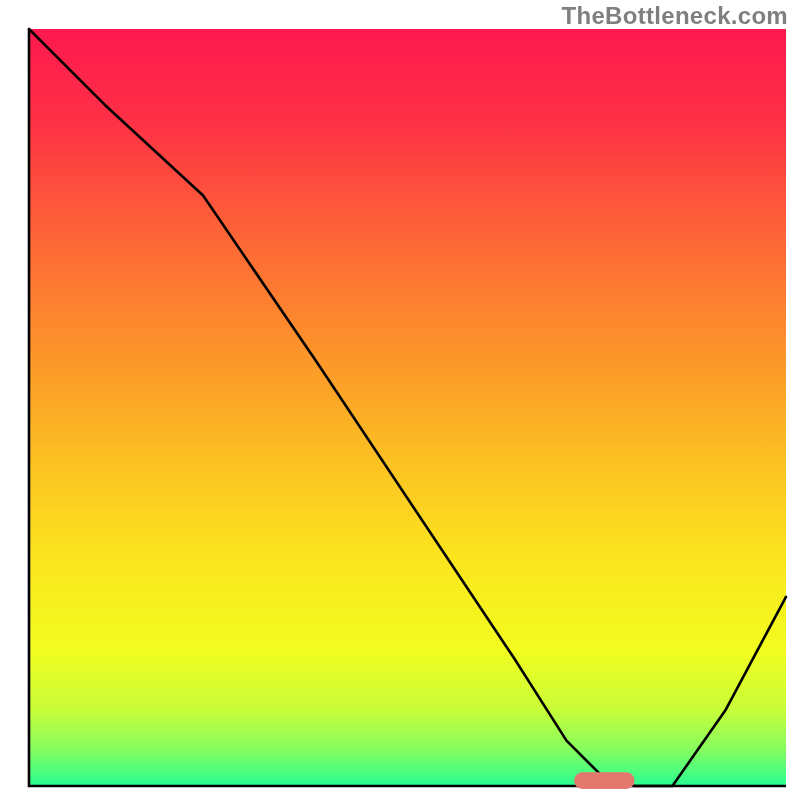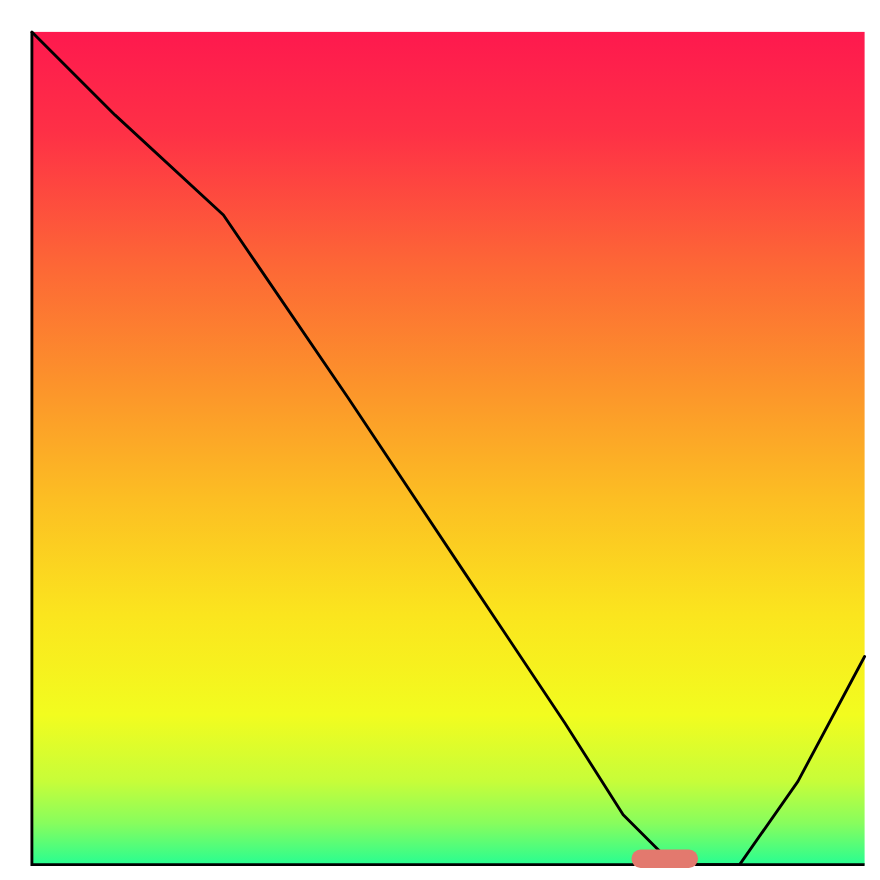--- a/index.html
+++ b/index.html
@@ -72,13 +72,14 @@
 
     <rect id="plot-bg" fill="url(#bgGrad)" x="29" y="29" width="757" height="757"></rect>
 
     <path class="axis" id="axes-path" d="M 29 29 L 29 786 L 786 786"></path>
 
     <path class="curve" id="curve-path" d="M 29.0 29.0 L 104.7 104.7 L 203.1 195.5 L 316.7 362.1 L 422.6 521.0 L 513.5 657.3 L 566.5 740.6 L 604.3 778.4 L 634.6 786.0 L 672.4 786.0 L 725.4 710.3 L 786.0 596.8"></path>
 
     <rect class="marker" id="marker-rect" rx="8.327" ry="8.327" x="574.0400000000001" y="772.374" width="60.56" height="16.654"></rect>
   </svg>
 
+  <div class="watermark">TheBottleneck.com</div>
 </div>
 
 </body></html>

